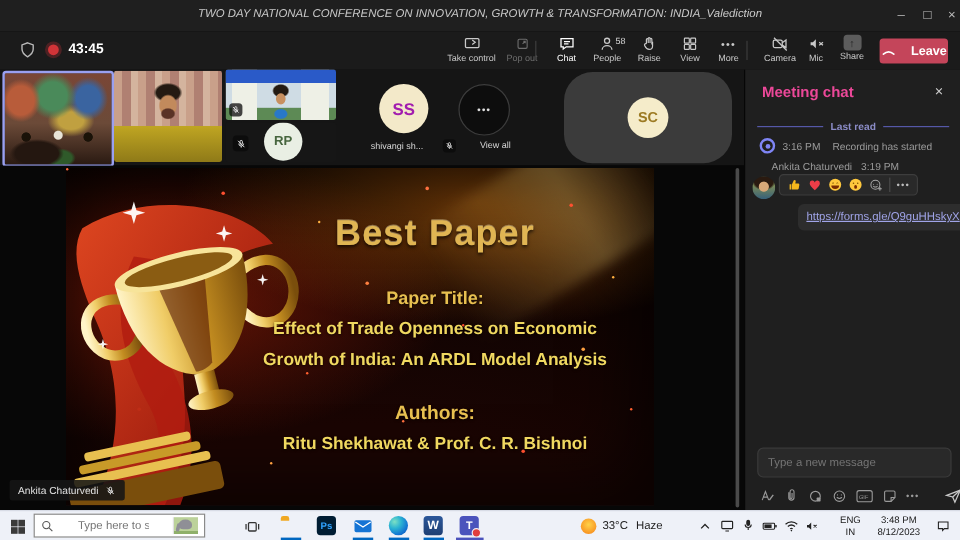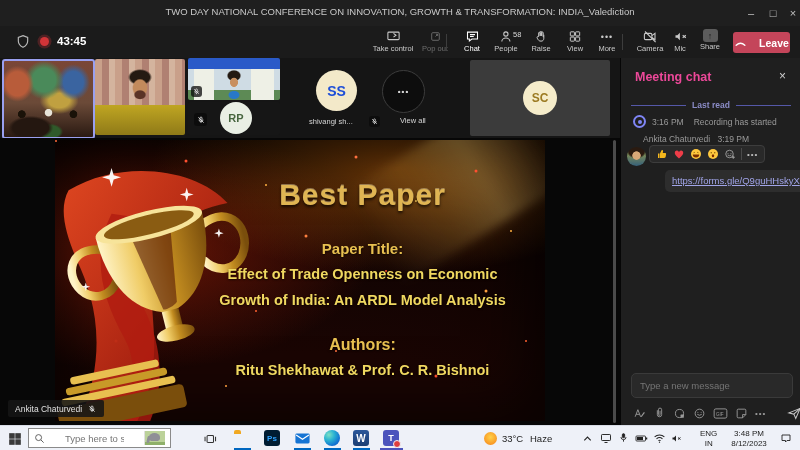--- a/index.html
+++ b/index.html
@@ -2,21 +2,21 @@
 <html><head>
 <meta charset="utf-8">
 <style>
   html,body{margin:0;padding:0;background:#000;}
   #app{position:relative;width:800px;height:450px;overflow:hidden;
        font-family:"Liberation Sans",sans-serif;background:#000;}
   .ab{position:absolute;}
   .ic{display:block;}
 
   
-  .titlebar{left:0;top:0;width:800px;height:26px;background:#1f1f1f;}
+  .titlebar{left:0;top:0;width:800px;height:26px;background:#1f1f1f;font-style:italic;}
   .titletext{left:0;top:6px;width:800px;text-align:center;font-size:9.5px;color:#c9c9c9;
              white-space:nowrap;}
   .winctl{top:4px;width:18px;height:18px;color:#c0c0c0;font-size:11px;
           display:flex;align-items:center;justify-content:center;cursor:default;}
 
   
   .toolbar{left:0;top:26px;width:800px;height:32px;background:#1b1b1b;border-bottom:1px solid #101010;}
   .timer{color:#fff;font-size:11.5px;font-weight:bold;}
   .titem{position:absolute;top:3px;width:48px;display:flex;flex-direction:column;align-items:center;
          gap:1px;color:#c9c9c9;font-size:7.5px;line-height:8px;cursor:pointer;}
@@ -286,37 +286,37 @@
     </div>
     <div class="ab tile" style="left:188px;top:44px;width:92px;height:33px;background:#161616;">
       <span class="ab micbox" style="left:6px;top:11px;width:13px;height:13px;">
         <svg class="ic" width="8" height="8" viewBox="0 0 24 24" fill="none" stroke="currentColor" stroke-width="2.4">
             <rect x="9" y="3" width="6" height="10" rx="3"></rect>
             <path d="M6 11a6 6 0 0 0 12 0M12 17v4M4 4l16 16"></path>
           </svg>
       </span>
       <span class="ab avatarcircle" style="left:32px;top:0px;width:32px;height:32px;background:#e9efe4;color:#47663f;font-size:11px;">RP</span>
     </div>
-    <div class="ab avatarcircle" style="left:316px;top:12px;width:41px;height:41px;background:#f3e9c9;color:#1d4ed8;font-size:14px;cursor:pointer;">SS</div>
+    <div class="ab avatarcircle" style="left:316px;top:12px;width:41px;height:41px;background:#f3e9c9;color:#a21caf;font-size:14px;cursor:pointer;">SS</div>
     <div class="ab striplabel" style="left:309px;top:58px;gap:16px;">
       <span>shivangi sh...</span>
       <span class="micbox" style="width:11px;height:11px;">
         <svg class="ic" width="7" height="7" viewBox="0 0 24 24" fill="none" stroke="currentColor" stroke-width="2.4">
             <rect x="9" y="3" width="6" height="10" rx="3"></rect>
             <path d="M6 11a6 6 0 0 0 12 0M12 17v4M4 4l16 16"></path>
           </svg>
       </span>
     </div>
     <div class="ab avatarcircle" style="left:382px;top:12px;width:41px;height:41px;background:#0d0d0d;border:1px solid #3c3c3c;color:#e0e0e0;font-size:8px;letter-spacing:1px;cursor:pointer;">
       <span>•••</span>
     </div>
     <div class="ab striplabel" style="left:400px;top:58px;">
       <span>View all</span>
     </div>
-    <div class="ab tile" style="left:470px;top:2px;width:140px;height:76px;background:#3b3b3b;">
+    <div class="ab tile" style="left:470px;top:2px;width:140px;height:76px;background:#3b3b3b;border-radius:24px;">
       <span class="ab avatarcircle" style="left:53px;top:21px;width:34px;height:34px;background:#f5ecca;color:#9c7a22;font-size:12px;">SC</span>
     </div>
   </div>
 
   <div class="ab stage">
     <div class="ab slide">
       <div class="ab beam"></div>
       <div class="ab sparks"></div>
 
       <span class="ab" style="left:-8px;top:18px;">

